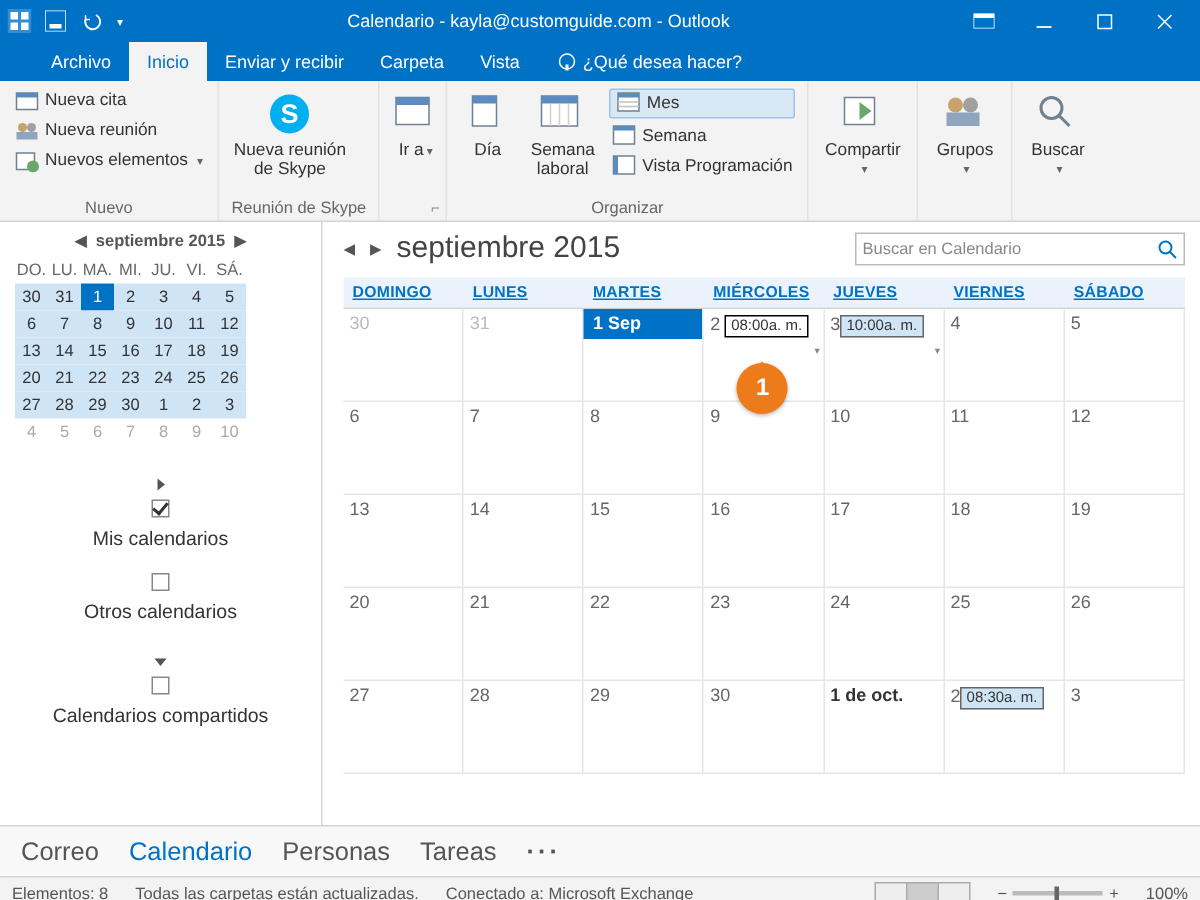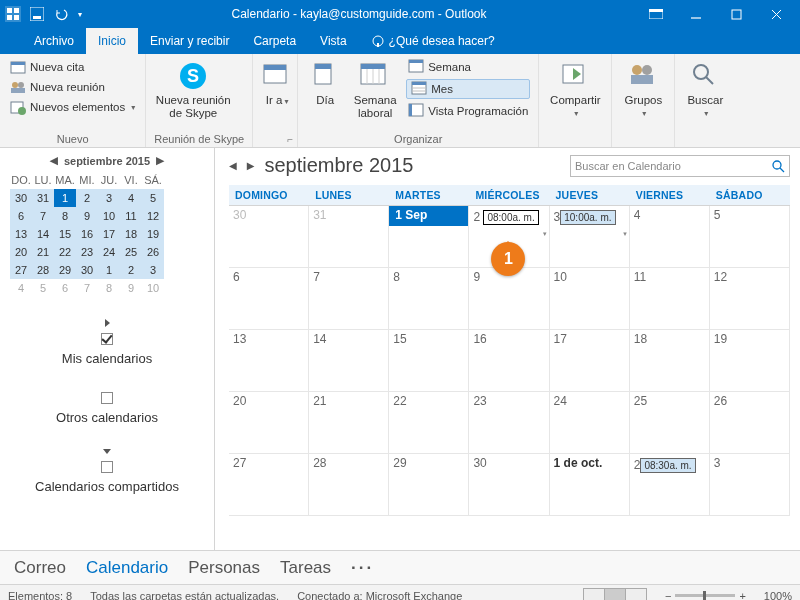--- a/index.html
+++ b/index.html
@@ -37,21 +37,21 @@
   .cal-list .sub { padding-left: 22px; font-size:12px; display:flex;align-items:center;gap:6px;}
   .chk { width:12px;height:12px;border:1px solid #888;display:inline-block;background:#fff; position:relative;}
   .chk.checked::after { content:""; position:absolute; left:2px; top:-1px; width:4px; height:8px; border:solid #333;border-width:0 2px 2px 0; transform:rotate(40deg);}
   .tri { width:0;height:0;border-top:4px solid transparent;border-bottom:4px solid transparent;border-left:5px solid #555;display:inline-block;}
   .tri.open { transform: rotate(90deg); transform-origin: 40% 50%; }
   .main { flex:1; display:flex; flex-direction:column; padding: 6px 10px 0 14px; }
   .cal-head { display:flex; align-items:center; gap:10px; }
   .cal-title { font-size: 20px; color:#444; flex:1; }
   .search-box { width:220px; height:22px; border:1px solid #bbb; display:flex;align-items:center; padding:0 4px; font-size:11px; color:#888; justify-content:space-between;}
   .grid-head { display:grid; grid-template-columns: repeat(7, 1fr); margin-top:8px; background:#eaf3fb; }
-  .grid-head div { padding:4px 6px; font-size:10.5px; color:#0072c6; font-weight:600; letter-spacing:0.2px; }
+  .grid-head div { padding:4px 6px; font-size:10.5px; color:#0072c6; font-weight:600; letter-spacing:0.2px;text-decoration:underline; }
   .grid-body { display:grid; grid-template-columns: repeat(7, 1fr); grid-template-rows: repeat(5, 62px); border-top:1px solid #d4d4d4; }
   .cell { border-right:1px solid #e6e6e6; border-bottom:1px solid #e6e6e6; padding:2px 4px; font-size:12px; position:relative;}
   .cell .num { color:#666; font-size:12px; }
   .cell.dim .num { color:#bbb; }
   .cell.today .topbar { position:absolute; left:0; right:0; top:0; height:20px; background:#0072c6; color:#fff; padding:2px 6px; font-weight:600; font-size:12px;}
   .evt { margin-top:2px; font-size:10px; padding:1px 3px; border:1px solid #666; background:#cfe4f5; display:inline-block; white-space:nowrap;}
   .evt.sel { background:#fff; border:1px solid #000; }
   .mini-arrow { font-size:7px; color:#888; position:absolute; right:2px; top:24px;}
   .callout { position:absolute; width:34px;height:34px;border-radius:50%;background:#ee7b1a;color:#fff;font-weight:700;display:flex;align-items:center;justify-content:center;font-size:16px; top:36px; left:22px; z-index:5; box-shadow:0 1px 3px rgba(0,0,0,.3);}
   .callout::before { content:""; position:absolute; top:-8px; left:10px; border:7px solid transparent; border-bottom-color:#ee7b1a;}
@@ -217,39 +217,39 @@
               <rect x="2" y="4" width="24" height="20" fill="#fff" stroke="#708090"></rect>
               <rect x="2" y="4" width="24" height="5" fill="#5b8bbf"></rect>
               <line x1="8" y1="9" x2="8" y2="24" stroke="#d0d0d0"></line>
               <line x1="14" y1="9" x2="14" y2="24" stroke="#d0d0d0"></line>
               <line x1="20" y1="9" x2="20" y2="24" stroke="#d0d0d0"></line>
             </svg>
           </div>
         <span style="line-height:1.1">Semana laboral</span>
       </div>
       <div class="rg-col">
-        <div class="rg-item">
-            <span class="icon16">
-              <svg width="16" height="14">
-                <rect x="1" y="1" width="14" height="12" fill="#fff" stroke="#708090"></rect>
-                <rect x="1" y="1" width="14" height="3" fill="#5b8bbf"></rect>
-              </svg>
-            </span>
-            <span>Semana</span>
-          </div>
         <div class="rg-item hl" style="margin:1px 0">
             <span class="icon16">
               <svg width="16" height="14">
                 <rect x="1" y="1" width="14" height="12" fill="#fff" stroke="#708090"></rect>
                 <rect x="1" y="1" width="14" height="3" fill="#5b8bbf"></rect>
                 <line x1="1" y1="7" x2="15" y2="7" stroke="#c0c0c0"></line>
                 <line x1="1" y1="10" x2="15" y2="10" stroke="#c0c0c0"></line>
               </svg>
             </span>
             <span>Mes</span>
+          </div>
+        <div class="rg-item">
+            <span class="icon16">
+              <svg width="16" height="14">
+                <rect x="1" y="1" width="14" height="12" fill="#fff" stroke="#708090"></rect>
+                <rect x="1" y="1" width="14" height="3" fill="#5b8bbf"></rect>
+              </svg>
+            </span>
+            <span>Semana</span>
           </div>
         <div class="rg-item">
             <span class="icon16">
               <svg width="16" height="14">
                 <rect x="1" y="1" width="14" height="12" fill="#fff" stroke="#708090"></rect>
                 <rect x="1" y="1" width="3" height="12" fill="#5b8bbf"></rect>
               </svg>
             </span>
             <span>Vista Programación</span>
           </div>
@@ -362,21 +362,21 @@
           <div class="dim">9</div>
           <div class="dim">10</div>
       </div>
     </div>
     <div class="cal-list">
       <div class="row">
           <span class="tri"></span>
           <span class="chk checked"></span>
           <span>Mis calendarios</span>
         </div>
-      <div class="row" style="margin-top:12px">
+      <div class="row" style="margin-top:2px">
           <span style="width:9px"></span>
           <span class="chk"></span>
           <span>Otros calendarios</span>
         </div>
       <div class="row" style="margin-top:14px">
           <span class="tri open"></span>
           <span class="chk"></span>
           <span>Calendarios compartidos</span>
         </div>
     </div>

